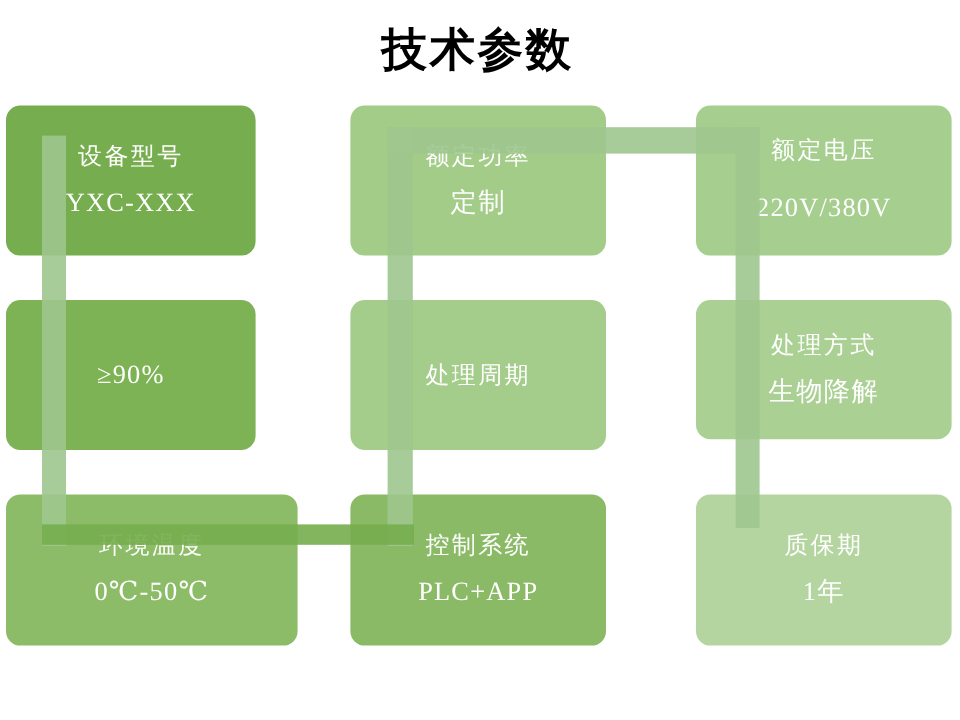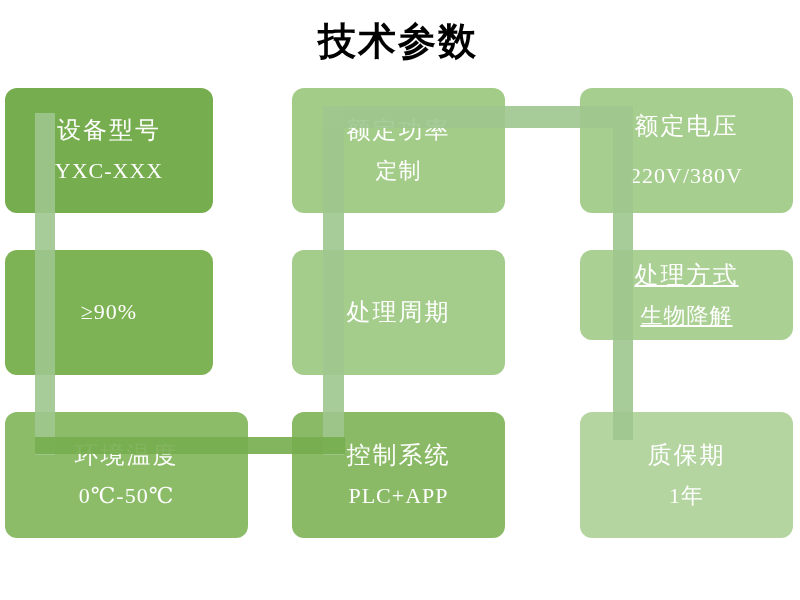--- a/index.html
+++ b/index.html
@@ -27,36 +27,36 @@
     color:#ffffff;
     display:flex;
     flex-direction:column;
     align-items:center;
     justify-content:center;
     gap:13px;
     z-index:0;
     text-align:center;
   }
   .box .label{
-    font-size:24px;
+    font-size:20px;
     letter-spacing:2px;
     line-height:1.2;
   }
   .box .value{
     font-size:22px;
     letter-spacing:1px;
     line-height:1.2;
   }
   
   .b0{left:5px;  top:88px;  width:208px;height:125px;}
   .b1{left:292px;top:88px;  width:213px;height:125px;}
   .b2{left:580px;top:88px;  width:213px;height:125px;gap:22px;}
   .b3{left:5px;  top:250px; width:208px;height:125px;}
   .b4{left:292px;top:250px; width:213px;height:125px;}
-  .b5{left:580px;top:250px; width:213px;height:90px;text-decoration:underline;}
+  .b5{left:580px;top:250px; width:213px;height:116px;}
   .b6{left:5px;  top:412px; width:243px;height:126px;}
   .b7{left:292px;top:412px; width:213px;height:126px;}
   .b8{left:580px;top:412px; width:213px;height:126px;}
   
   .band{
     position:absolute;
     z-index:1;
     pointer-events:none;
   }
   .seg-a{left:35px; top:113px;width:20px; height:342px;}

